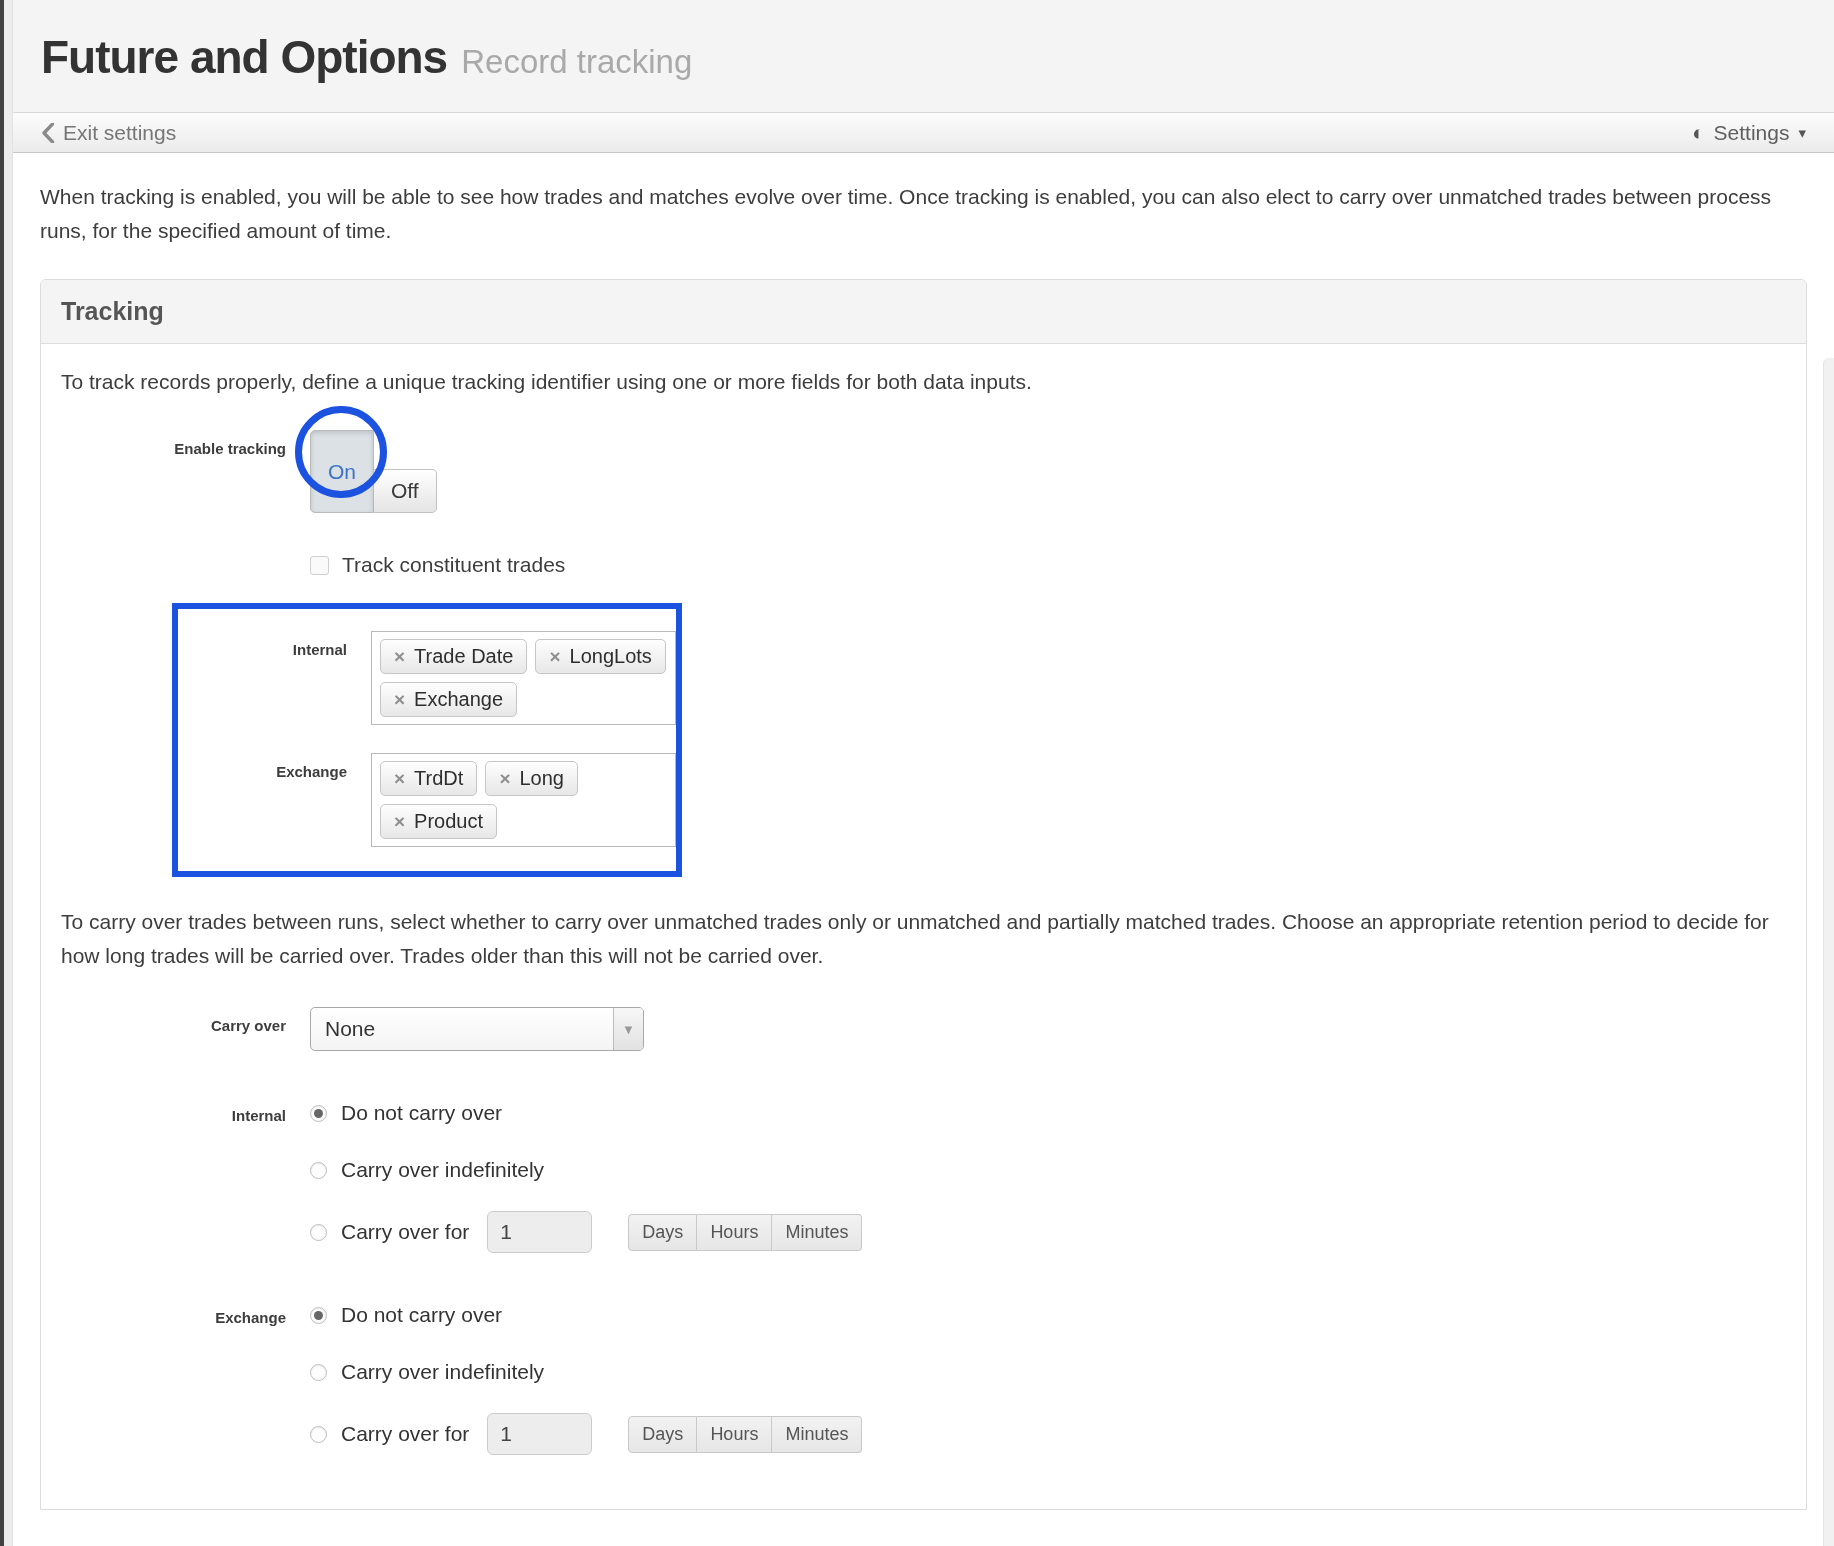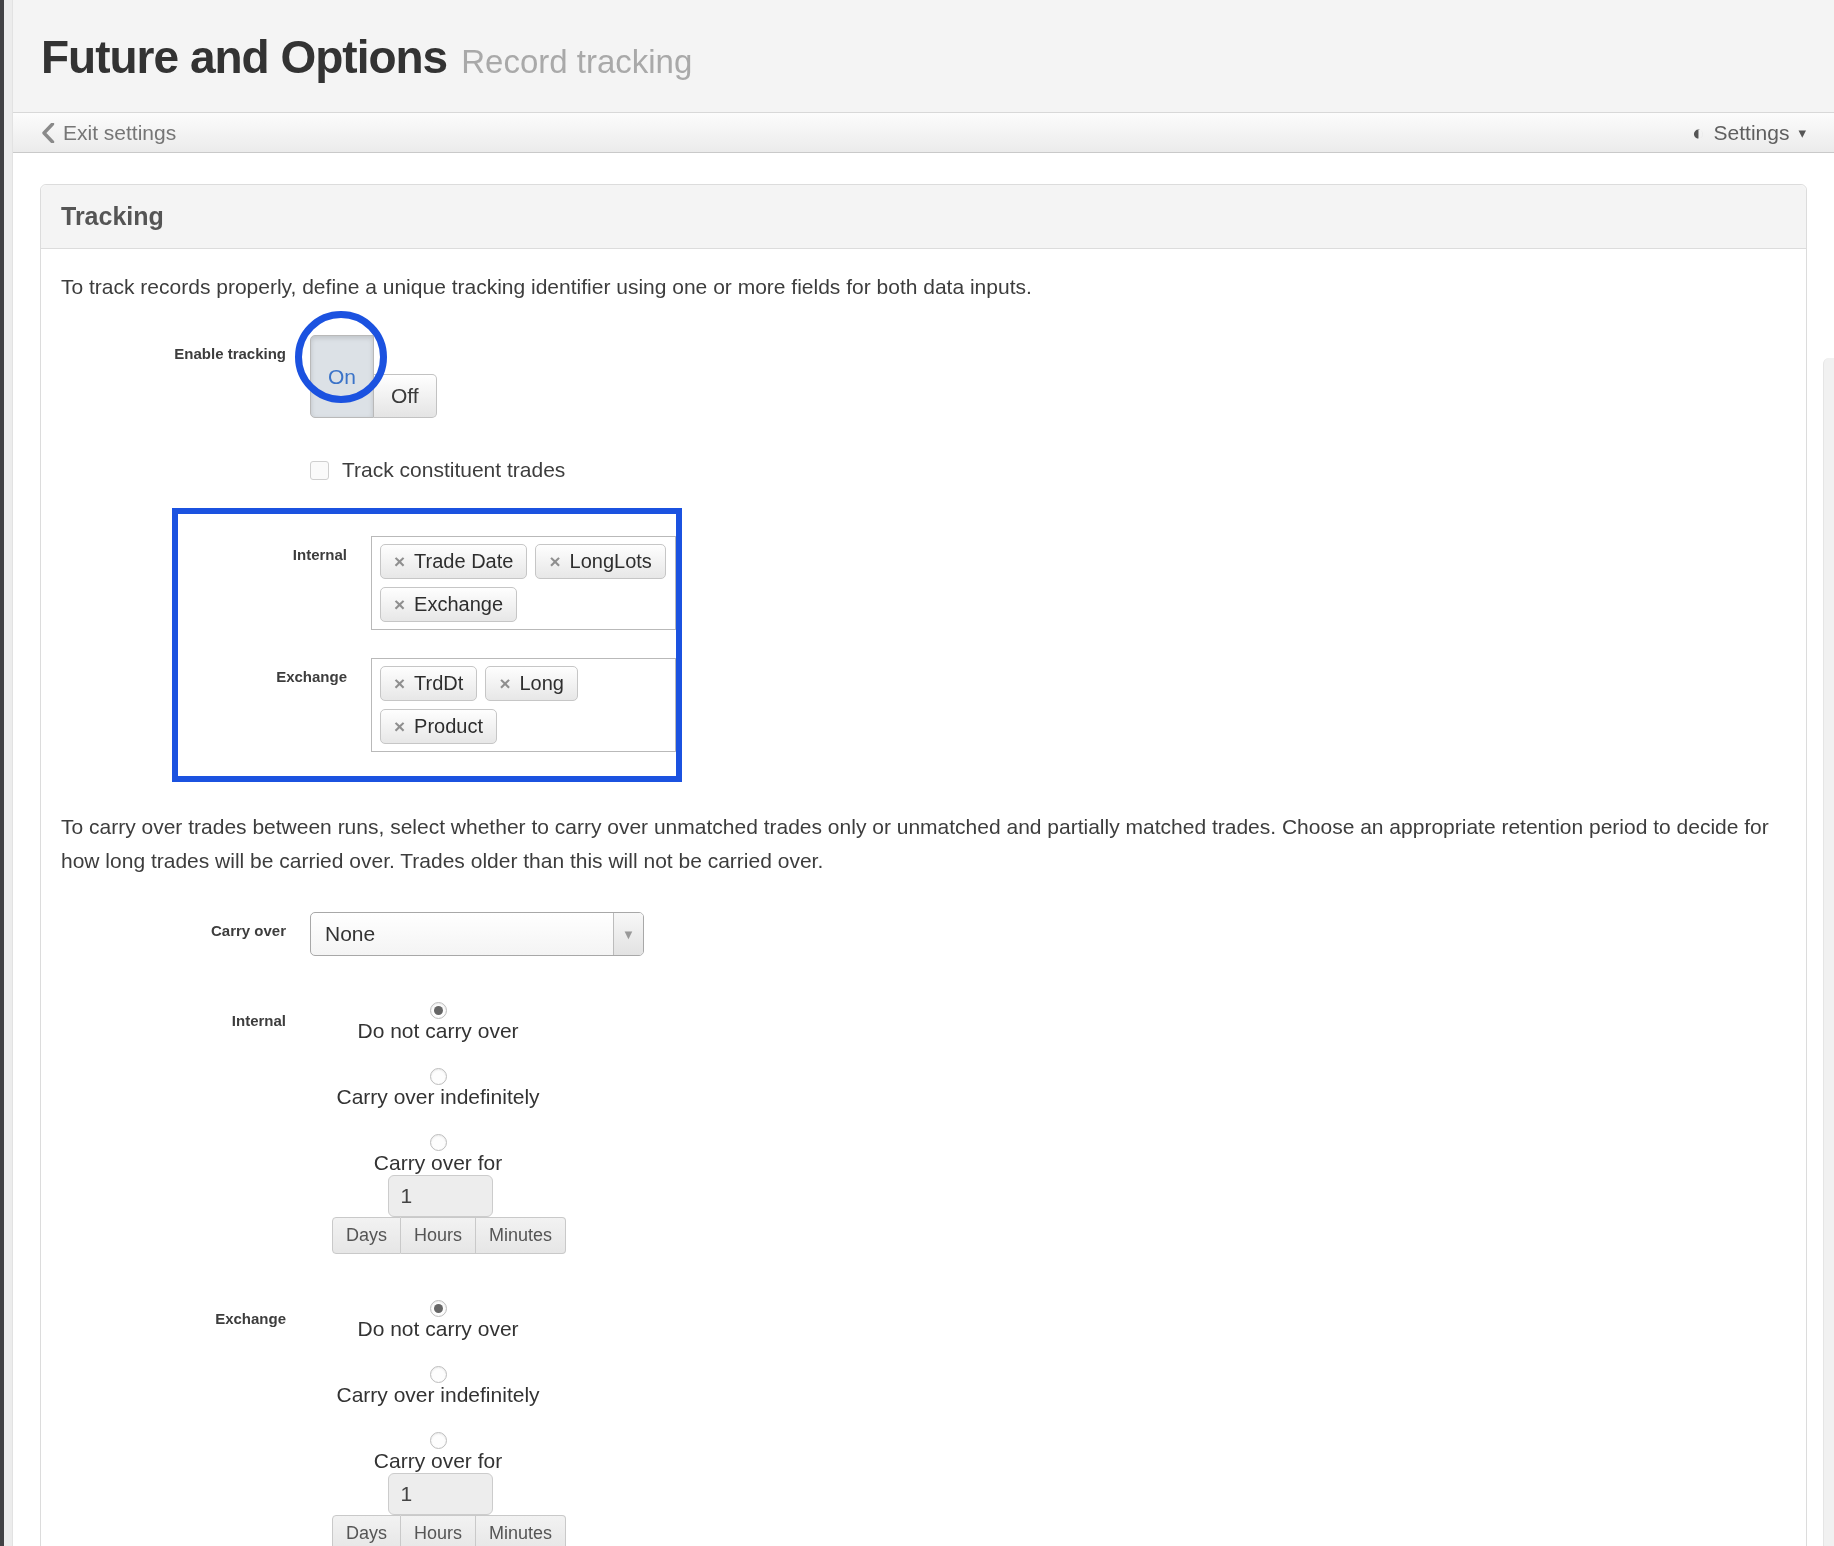--- a/index.html
+++ b/index.html
@@ -116,21 +116,21 @@
   .select-value { width:302px; padding:9px 14px; font-size:21px; color:#333; }
   .select-arrow {
     width:30px; border-left:1px solid #bcbcbc;
     background:linear-gradient(#f7f7f7,#e2e2e2);
     display:flex; align-items:center; justify-content:center; color:#999; font-size:13px;
   }
 
   
   .radio-group { margin-top:46px; }
   .radio-col { margin-left:24px; }
-  .radio-row { display:flex; align-items:center; min-height:32px;flex-direction:column; }
+  .radio-row { display:flex; align-items:center; gap:14px; min-height:32px; }
   .radio-row + .radio-row { margin-top:25px; }
   .radio {
     width:17px; height:17px; border:1px solid #bdbdbd; border-radius:50%;
     background:#fdfdfd; display:inline-flex; align-items:center; justify-content:center; flex:0 0 17px;
     box-shadow:inset 0 1px 2px rgba(0,0,0,.08); cursor:pointer;
   }
   .radio.checked::after { content:""; width:9px; height:9px; border-radius:50%; background:#666; }
   .radio-label { font-size:21px; color:#333; }
   .duration-input {
     width:105px; margin-left:4px; padding:8px 12px; font-size:21px; color:#444;
@@ -168,20 +168,21 @@
     </a>
     <a class="settings-link">
       <span class="toggle-icon">◐</span>
       <span>Settings</span>
       <span class="caret">▾</span>
     </a>
   </nav>
 
   <main class="content">
 
+    <p class="intro-desc">When tracking is enabled, you will be able to see how trades and matches evolve over time. Once tracking is enabled, you can also elect to carry over unmatched trades between process runs, for the specified amount of time.</p>
 
     <section class="panel">
 
       <div class="panel-header">Tracking</div>
 
       <div class="panel-body">
 
         <p class="panel-intro">To track records properly, define a unique tracking identifier using one or more fields for both data inputs.</p>
 
         <div class="form-row">

